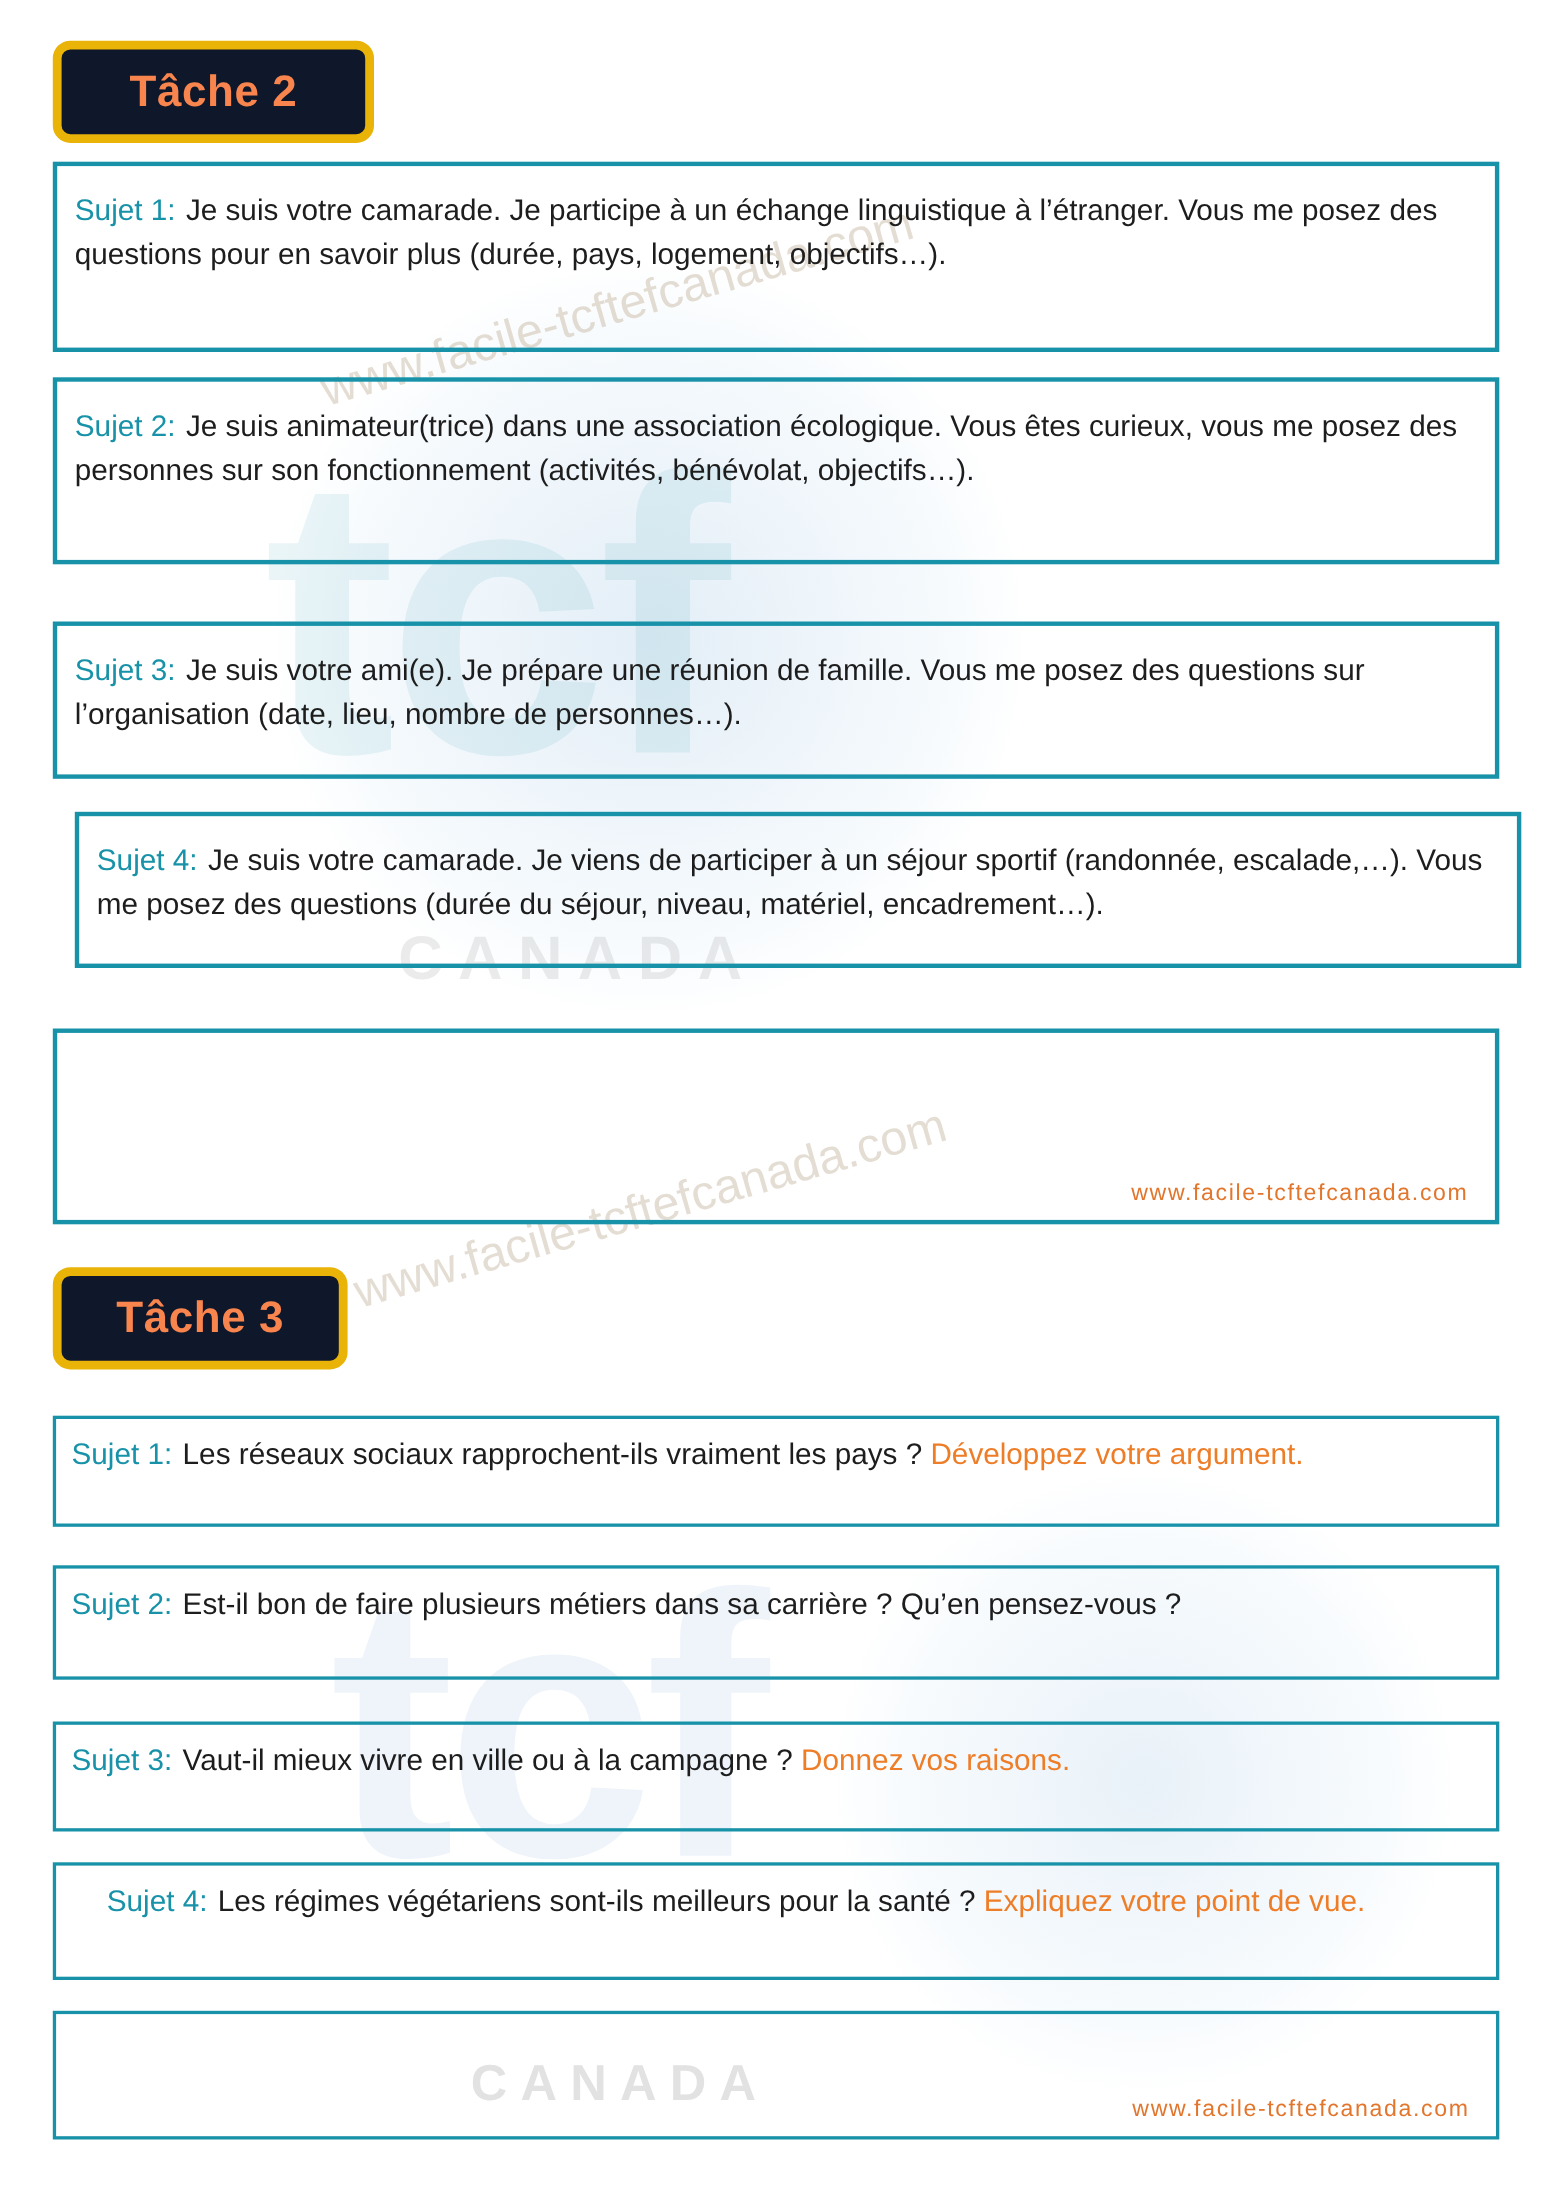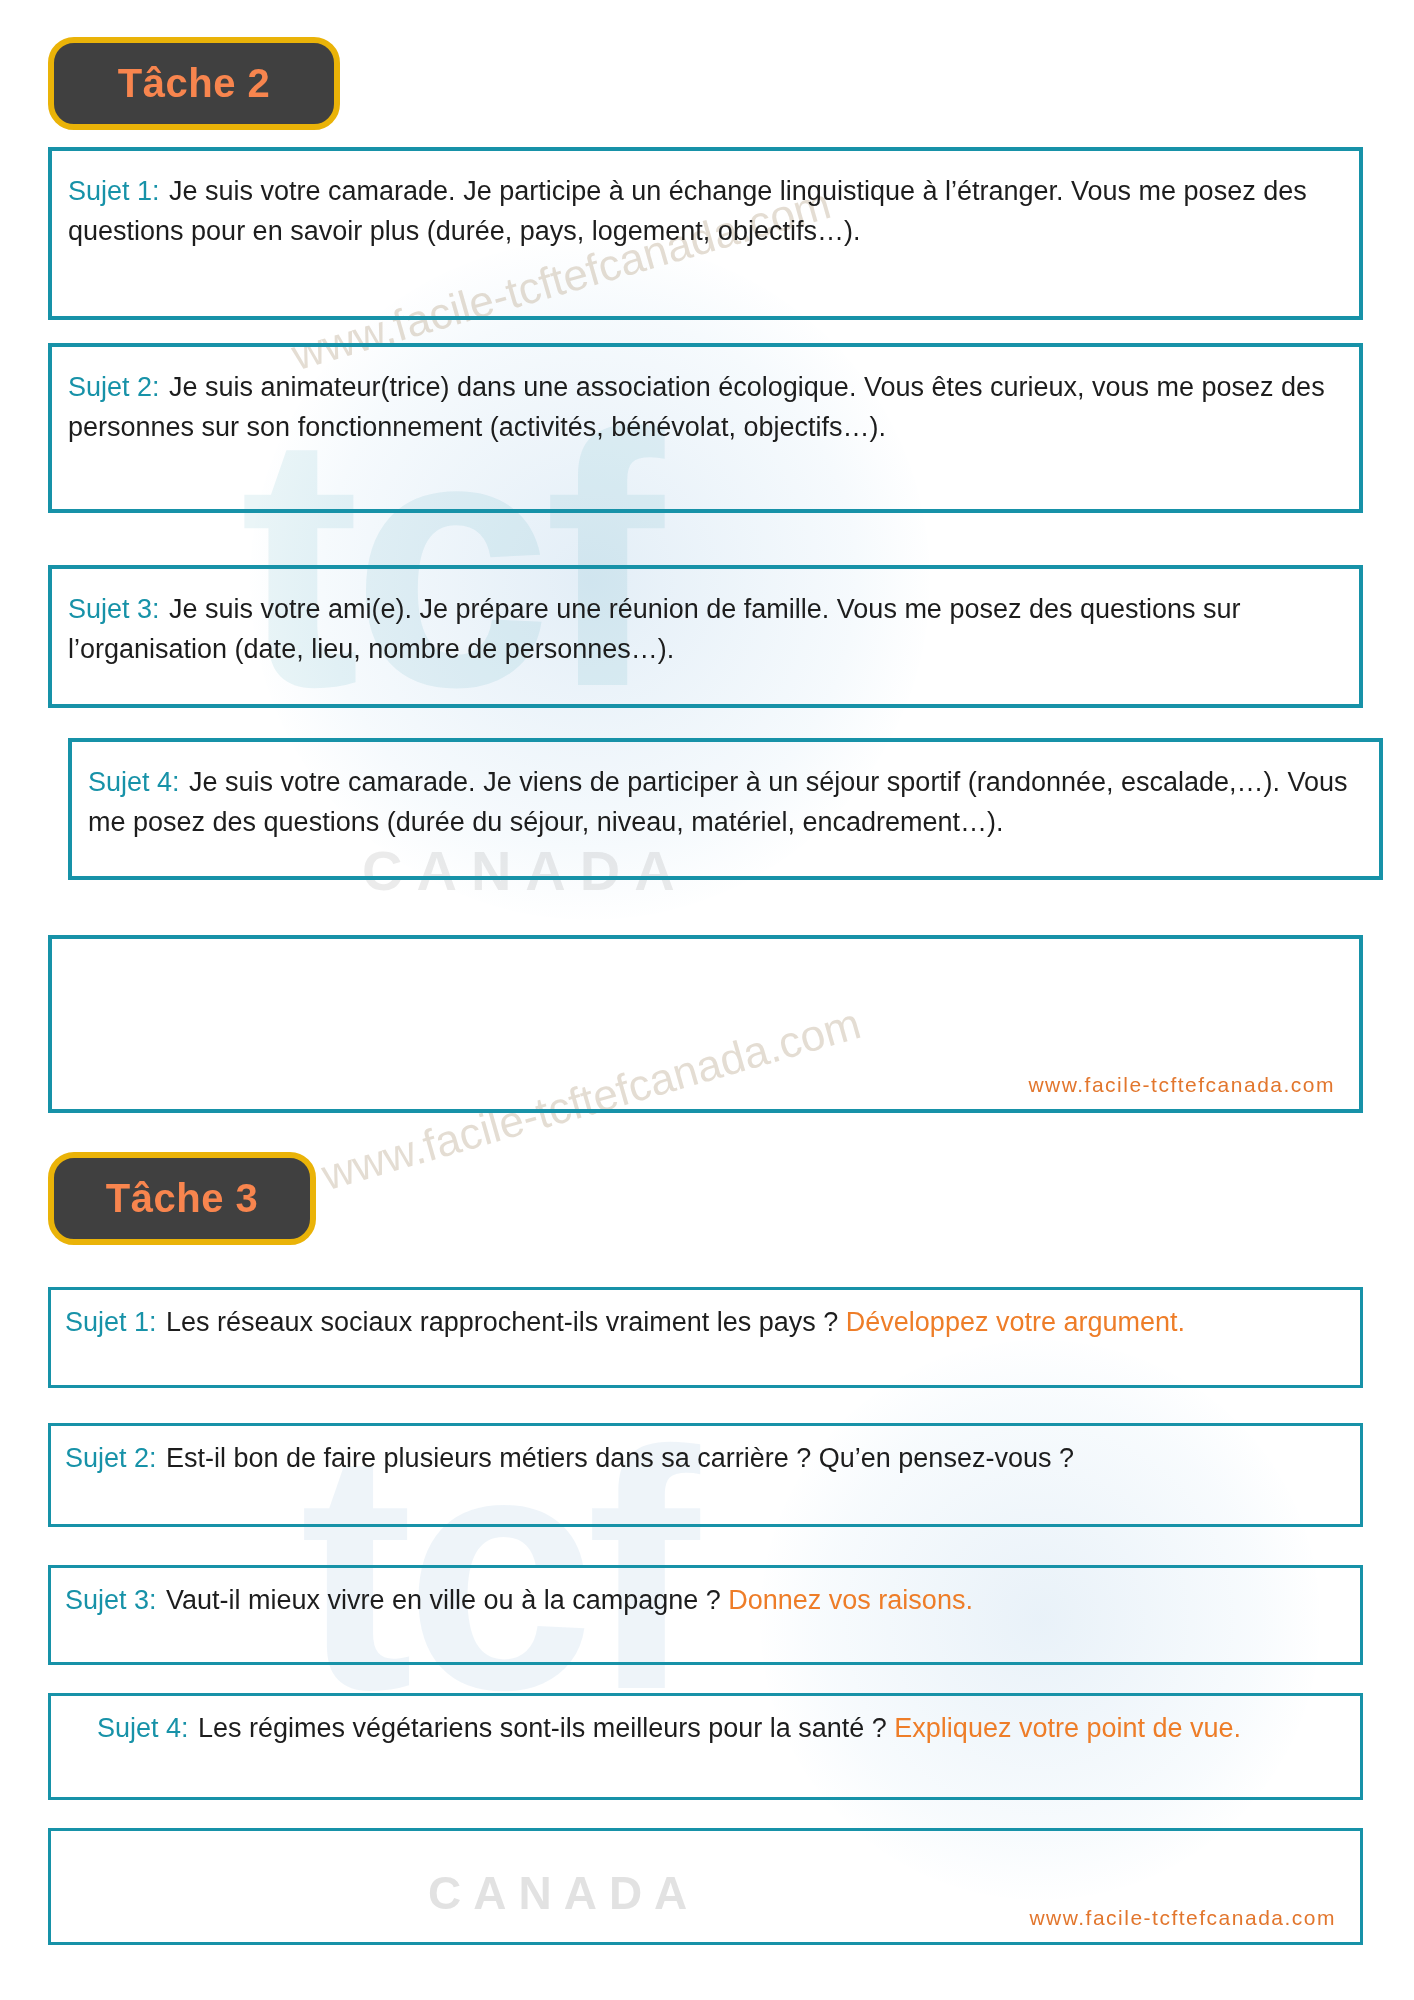--- a/index.html
+++ b/index.html
@@ -39,22 +39,22 @@
     transform:rotate(-16deg);transform-origin:left bottom;
   }
   .wm-diag1{left:300px;top:330px;}
   .wm-diag2{left:330px;top:1150px;}
 
   
   .content{position:absolute;inset:0;z-index:1;}
 
   .badge{
     position:absolute;left:48px;
-    border:6px solid #eab308;border-radius:26px;
-    background:#404040;
+    border:8px solid #eab308;border-radius:16px;
+    background:#0f172a;
     display:flex;align-items:center;justify-content:center;
     box-sizing:border-box;
   }
   .badge-t2{top:37px;width:292px;height:93px;}
   .badge-t3{top:1152px;width:268px;height:93px;}
   .badge-title{
     font-size:40px;font-weight:700;color:#f8854e;letter-spacing:0.5px;
   }
 
   .sujet-card{

